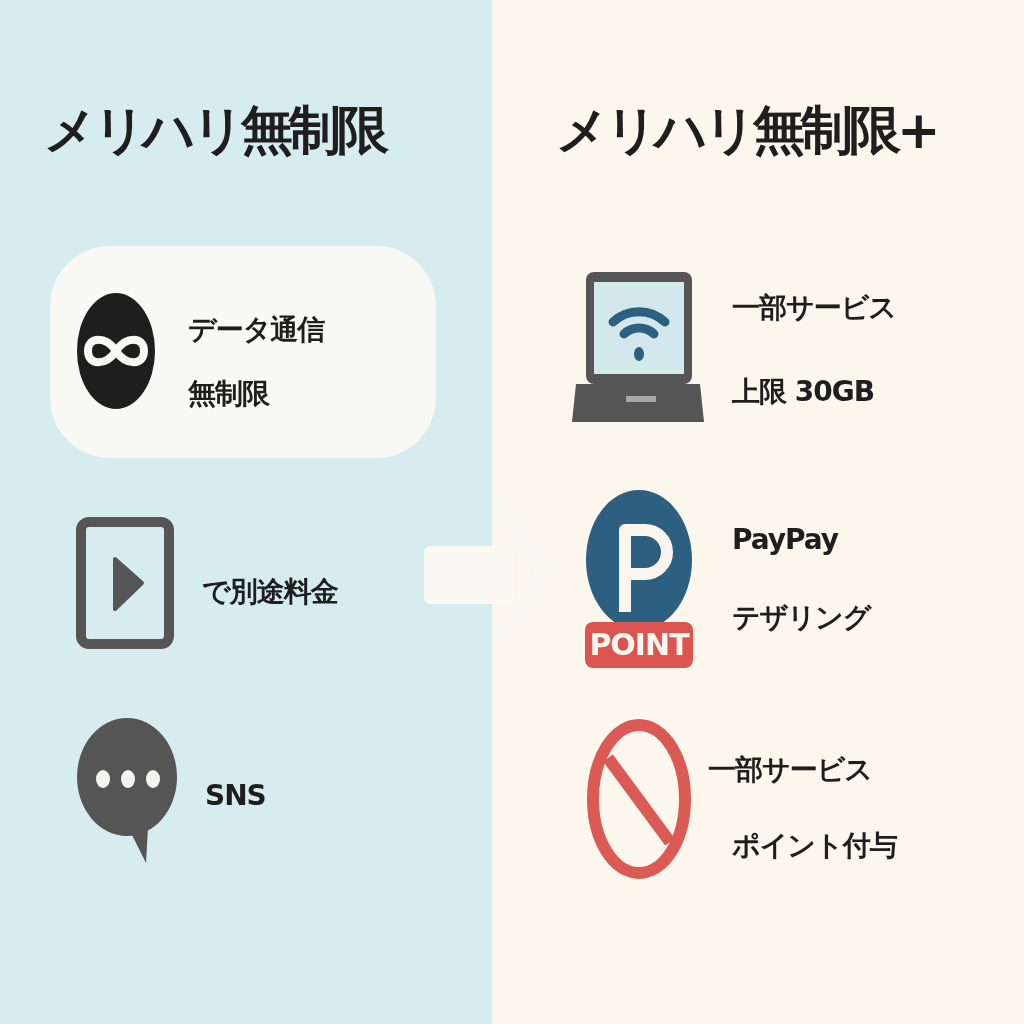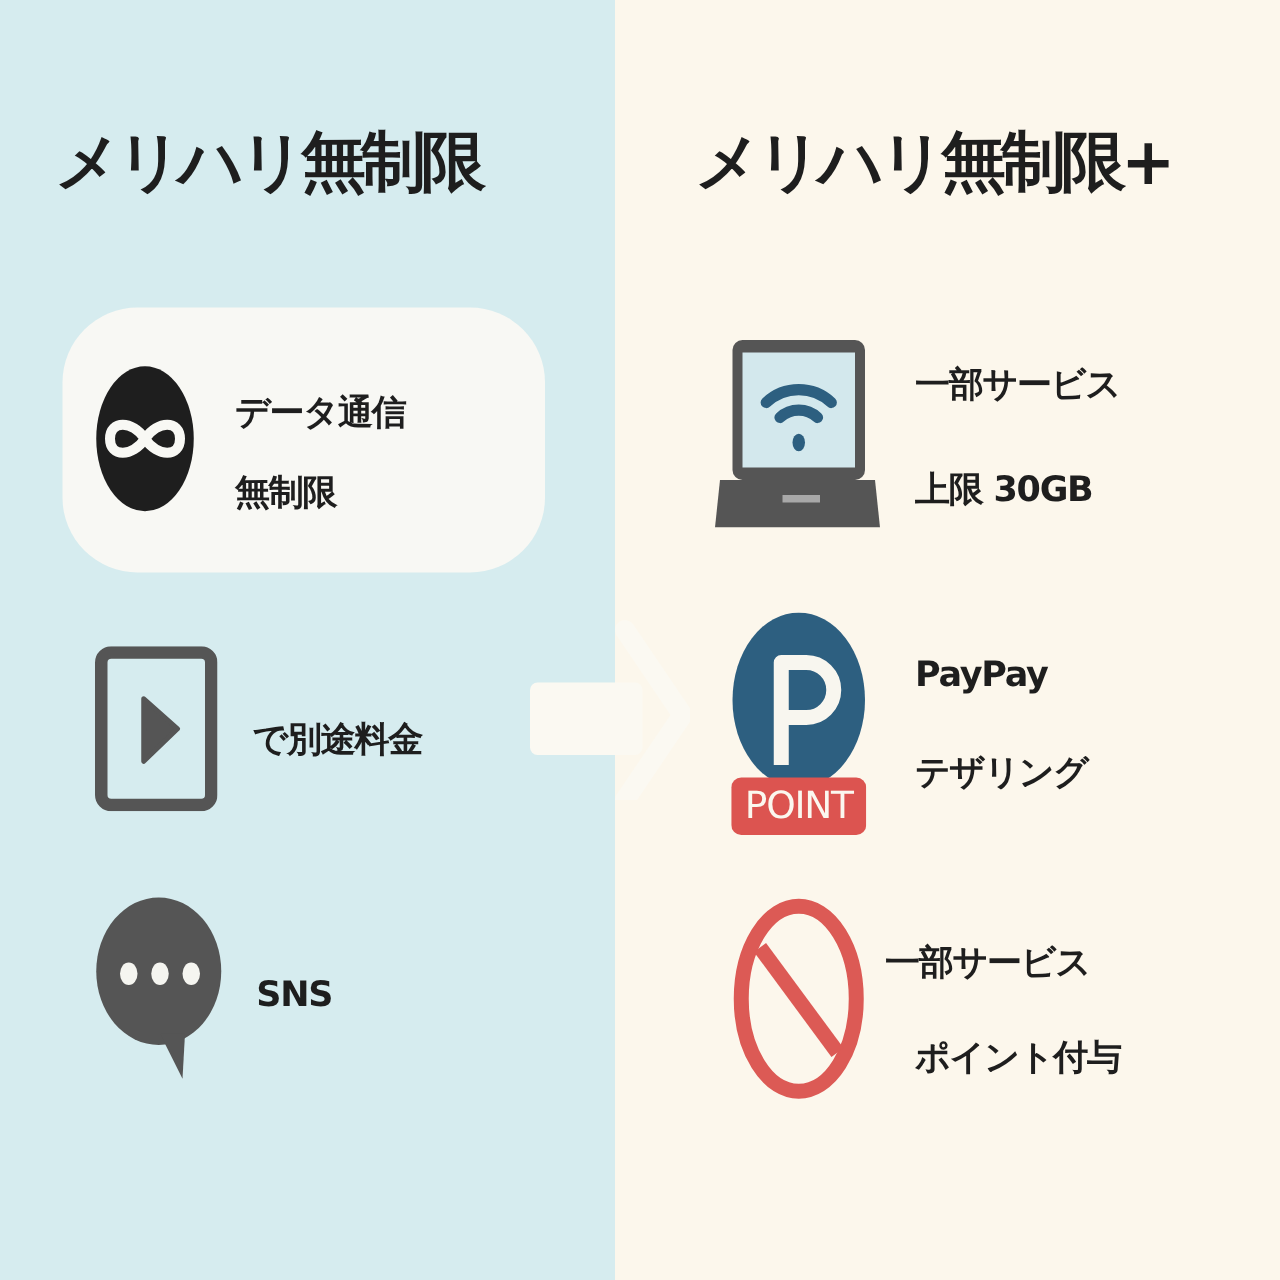--- a/index.html
+++ b/index.html
@@ -62,21 +62,21 @@
 </svg>
 <div class="item-text" style="left:732px;top:276px">一部サービス</div>
 <div class="item-text" style="left:732px;top:360px">上限 30GB</div>
 
 <div class="icon" style="left:585px;top:490px;width:108px;height:180px">
   <svg width="108" height="180" viewBox="0 0 108 180" style="position:absolute;left:0;top:0">
     <ellipse cx="54" cy="70" rx="53" ry="70" fill="#2d5f80"></ellipse>
     <path d="M40 122 L40 40 L60 40 A22 22 0 0 1 60 84 L40 84" fill="none" stroke="#f8f6ef" stroke-width="12" stroke-linejoin="round"></path>
     <rect x="0" y="132" width="108" height="46" rx="8" fill="#dc5450"></rect>
   </svg>
-  <div style="position:absolute;left:0;top:134px;width:108px;text-align:center;color:#fbf7ef;font-weight:normal;font-size:30px;line-height:42px;letter-spacing:-1px;">POINT</div>
+  <div style="position:absolute;left:0;top:134px;width:108px;text-align:center;color:#fbf7ef;font-weight:bold;font-size:30px;line-height:42px;letter-spacing:-1px;">POINT</div>
 </div>
 <div class="item-text" style="left:732px;top:508px">PayPay</div>
 <div class="item-text" style="left:732px;top:586px">テザリング</div>
 
 <svg class="icon" style="left:586px;top:718px" width="106" height="162" viewBox="0 0 106 162">
   <ellipse cx="53" cy="81" rx="46" ry="74" fill="none" stroke="#dc5a55" stroke-width="12"></ellipse>
   <path d="M22 40 L84 124" stroke="#dc5a55" stroke-width="12"></path>
 </svg>
 <div class="item-text" style="left:708px;top:738px">一部サービス</div>
 <div class="item-text" style="left:732px;top:814px">ポイント付与</div>

